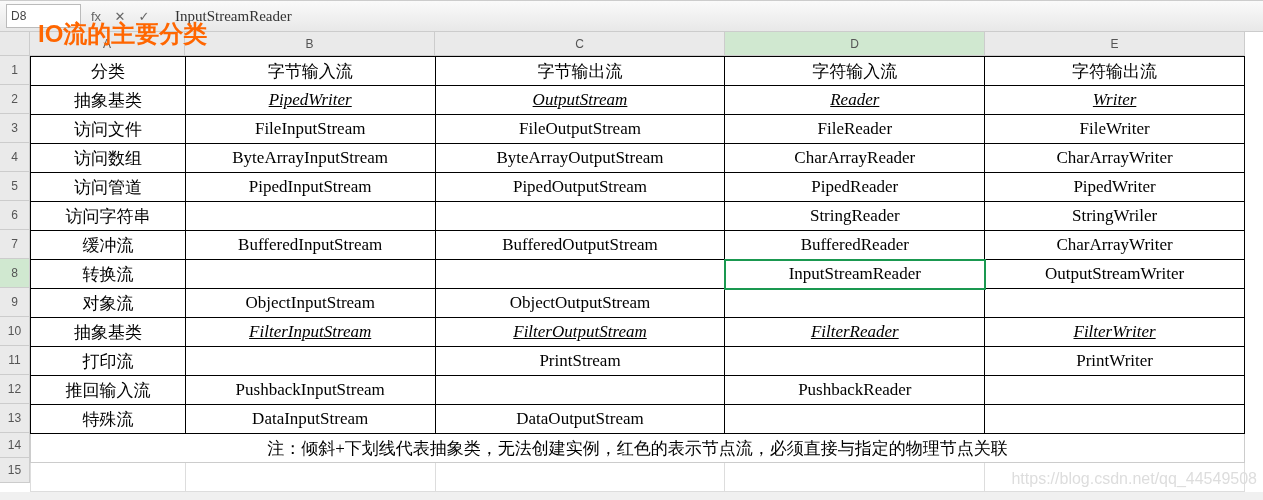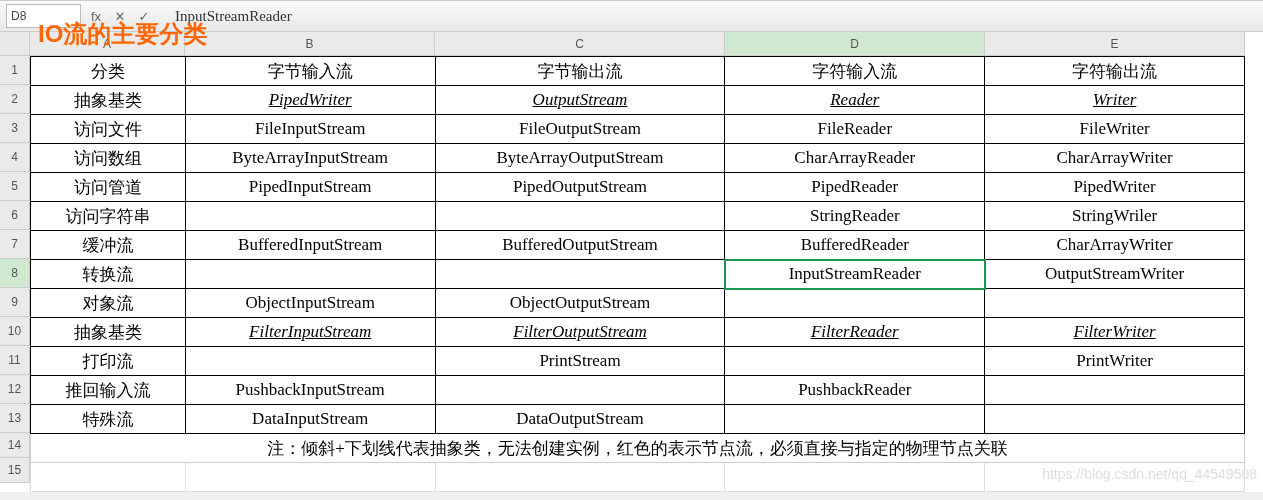--- a/index.html
+++ b/index.html
@@ -129,22 +129,22 @@
       color: #333;
       height: 25px;
     }
     .empty-row td {
       border: 1px solid #ddd !important;
       height: 20px;
     }
     .watermark {
       position: absolute;
       right: 6px;
-      bottom: 10px;
-      font-size: 14px;
+      bottom: 4px;
+      font-size: 16px;
       color: #ddd;
       font-family: Arial, sans-serif;
     }
   </style>
 </head>
 <body>
 
 <div class="formula-bar">
   <div class="name-box">D8</div>
   <div class="fb-icons">

